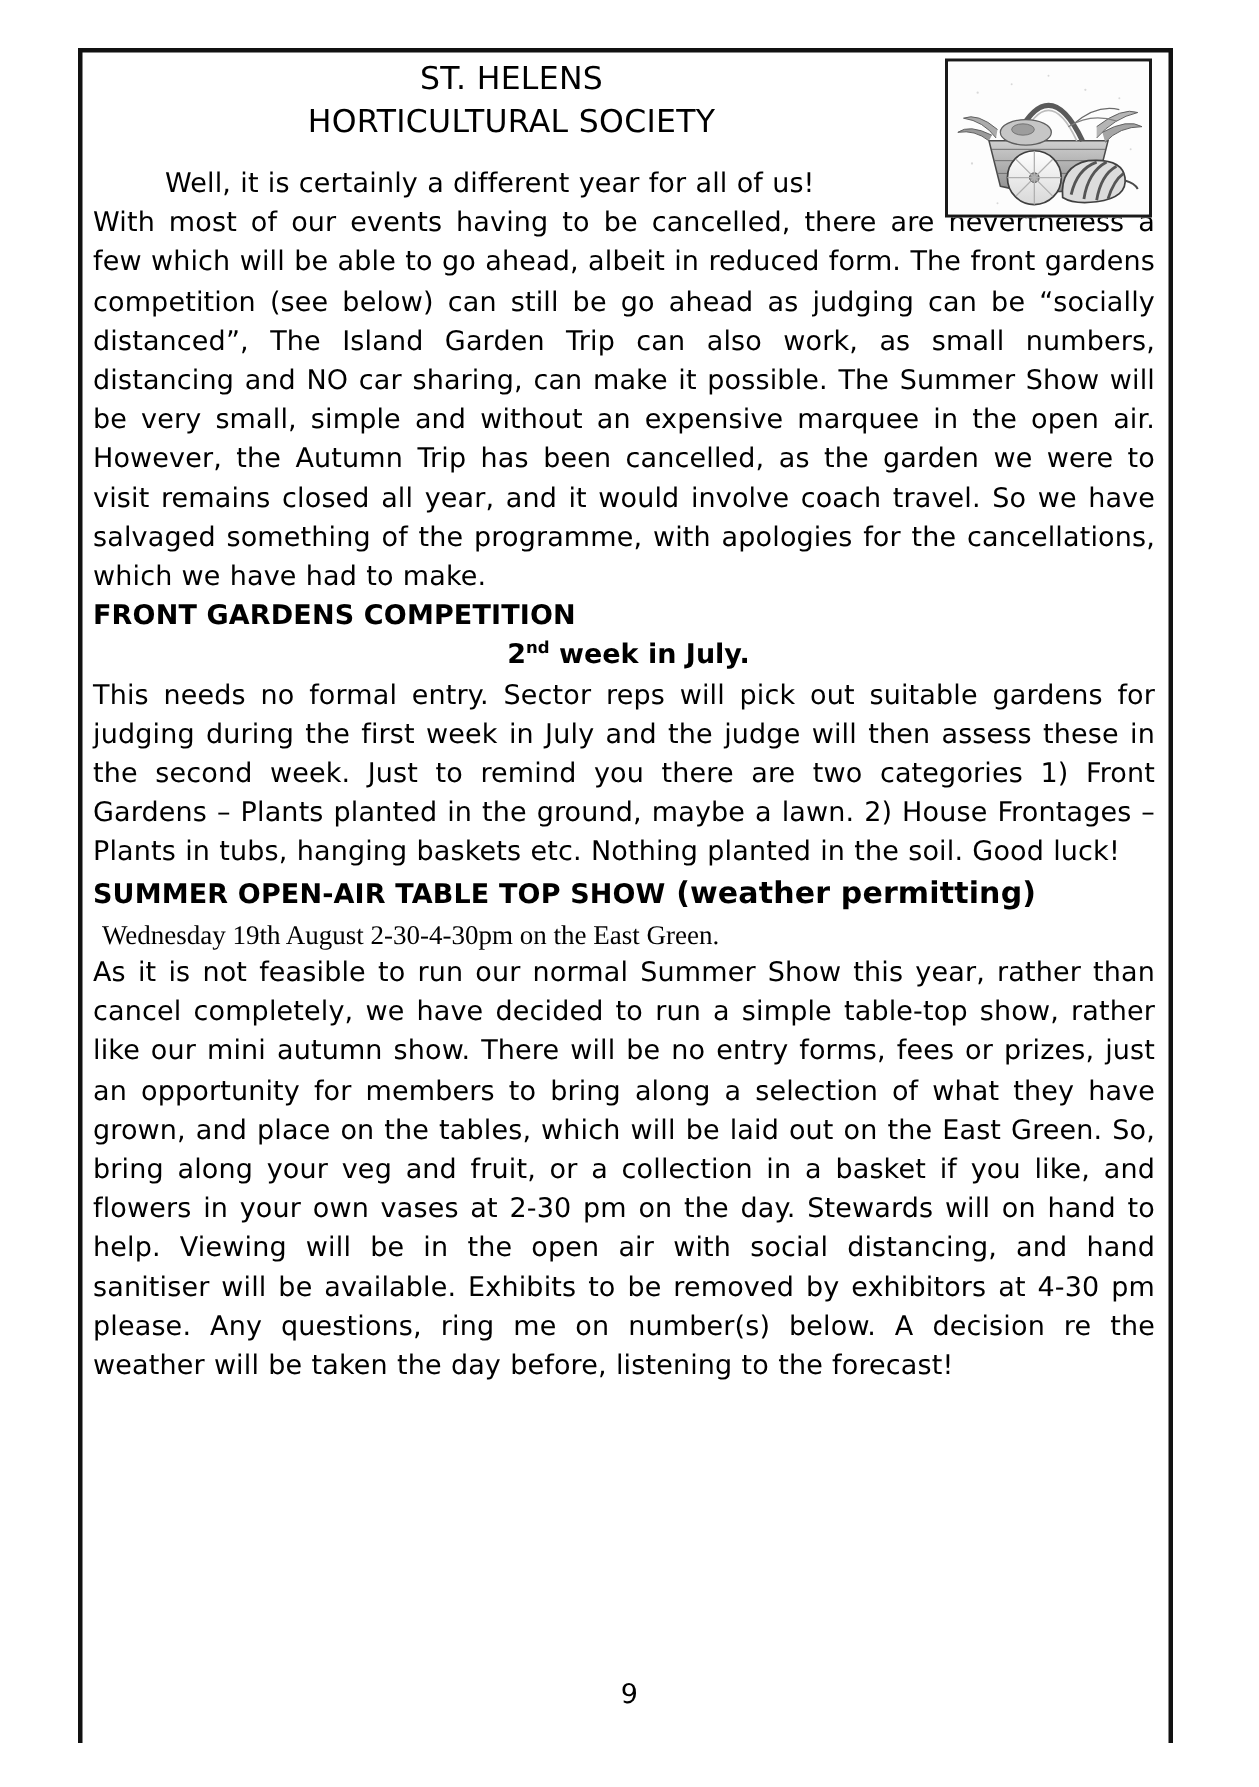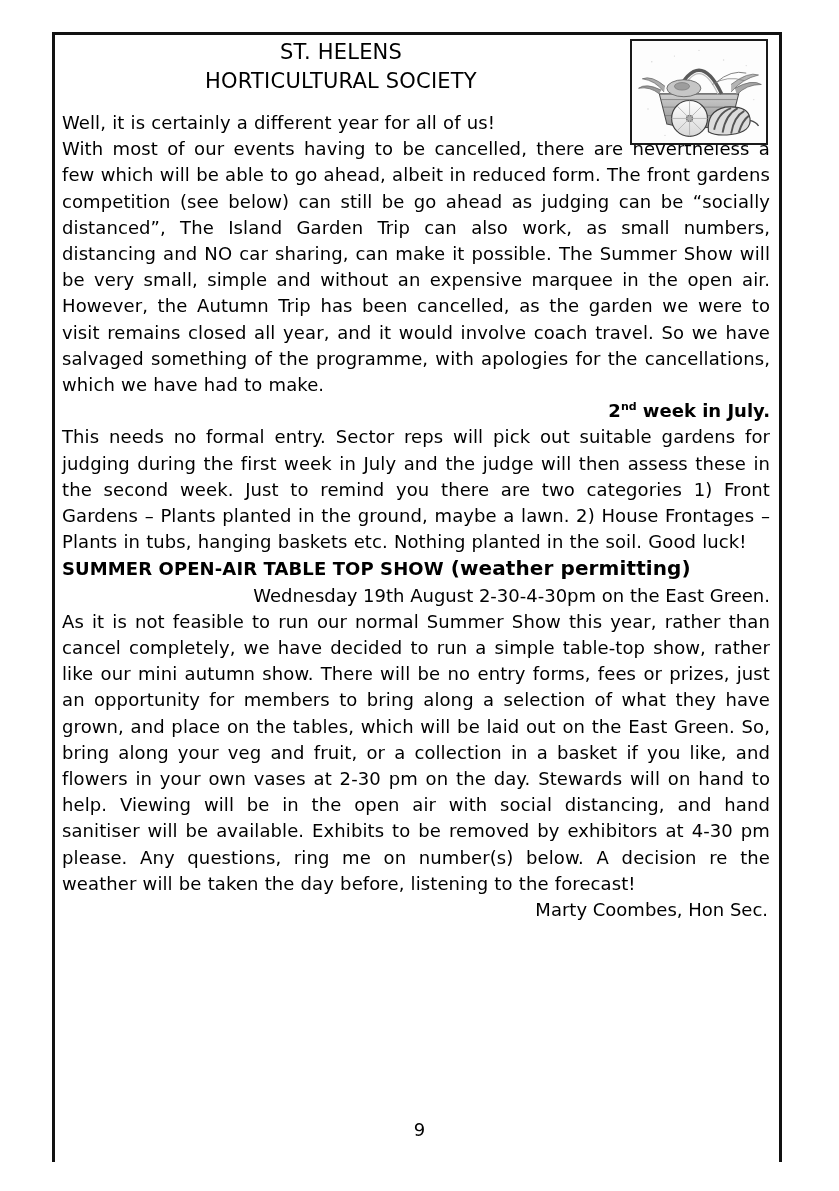--- a/index.html
+++ b/index.html
@@ -71,52 +71,53 @@
   
   .para {
     font-size: 18px;
     line-height: 26.2px;
     text-align: justify;
     text-justify: inter-word;
     margin: 0;
     letter-spacing: 0.1px;
     word-spacing: 0.3px;
   }
-  .para.plain { text-align: left; }
+  .para.plain { text-align: left; margin-left: 48px; }
 
   .heading {
     font-size: 18px;
     line-height: 26.2px;
     font-weight: bold;
     margin: 0;
     text-align: left;
     letter-spacing: 0.1px;
   }
   .heading.regular { font-weight: normal; }
   .heading .small-bold { font-size: 20px; font-weight: bold; }
 
   .subheading-bold {
     font-size: 18px;
     line-height: 26.2px;
     font-weight: bold;
     margin: 0;
     padding-left: 6px;
-    text-align: right;
+    text-align: center;
   }
   .subheading-bold sup {
     font-size: 11px;
     vertical-align: super;
     line-height: 0;
   }
   .subline {
     font-size: 18px;
     line-height: 26.2px;
     margin: 0;
     padding-left: 6px;
-    text-align: right;
+    text-align: left;
+    font-family: Liberation Serif, serif;
   }
 
   .signoff {
     font-size: 18px;
     line-height: 26.2px;
     text-align: right;
     margin: 0;
     padding-right: 2px;
   }
 
@@ -196,30 +197,30 @@
             <circle cx="34" cy="100" r="0.7"></circle>
         </g>
       </svg>
     </div>
   </div>
 
   <p class="para plain">Well, it is certainly a different year for all of us!</p>
 
   <p class="para">With most of our events having to be cancelled, there are nevertheless a few which will be able to go ahead, albeit in reduced form. The front gardens competition (see below) can still be go ahead as judging can be “socially distanced”, The   Island Garden Trip can also work, as small numbers, distancing and NO car sharing, can make it possible. The Summer Show will be very small, simple and without an expensive marquee in the open air. However, the Autumn Trip has been cancelled, as the garden we were to visit remains closed all year, and it would involve coach travel. So we have salvaged something of the programme, with apologies for the cancellations, which we have had to make.</p>
 
+  <h2 class="heading">FRONT GARDENS COMPETITION</h2>
 
   <p class="subheading-bold"><span>2</span><sup>nd</sup><span> week in July.</span></p>
 
   <p class="para">This needs no formal entry. Sector reps will pick out suitable gardens for judging during the first week in July and the judge will then assess these in the second week. Just to remind you there are two categories 1) Front Gardens – Plants planted in the ground, maybe a lawn. 2) House Frontages – Plants in tubs, hanging baskets etc. Nothing planted in the soil. Good luck!</p>
 
   <h2 class="heading"><span>SUMMER OPEN-AIR TABLE TOP SHOW</span><span class="small-bold"> (weather permitting)</span></h2>
 
   <p class="subline">Wednesday 19th August 2-30-4-30pm on the East Green.</p>
 
   <p class="para">As it is not feasible to run our normal Summer Show this year, rather than cancel completely, we have decided to run a simple table-top show, rather like our mini autumn show. There will be no entry forms, fees or prizes, just an opportunity for members to bring along a selection of what they have grown, and place on the tables, which will be laid out on the East Green. So, bring along your veg and fruit, or a collection in a basket if you like, and flowers in your own vases at 2-30 pm on the day. Stewards will on hand to help. Viewing will be in the open air with social distancing, and hand sanitiser will be available. Exhibits to be removed by exhibitors at 4-30 pm please. Any questions, ring me on number(s) below. A decision re the weather will be taken the day before, listening to the forecast!</p>
 
 
 
-  <p class="signoff">Marty Coombes,  Hon Sec.</p>
 
 </div>
 
 <div id="page-number">9</div>
 
 </body></html>

